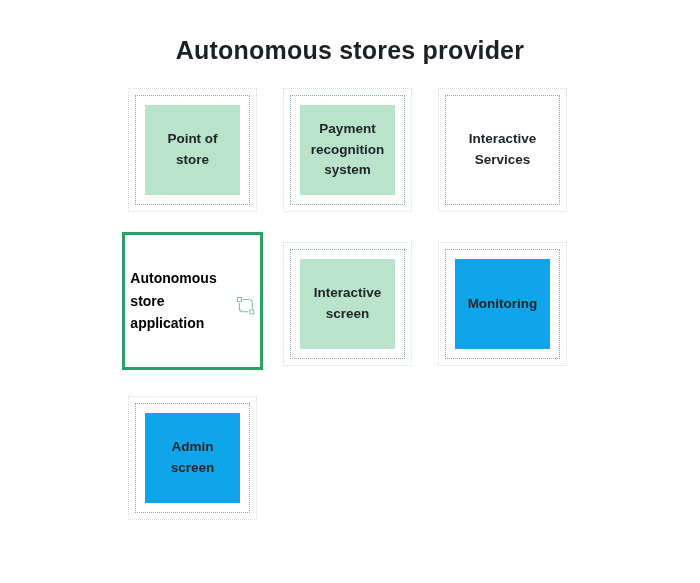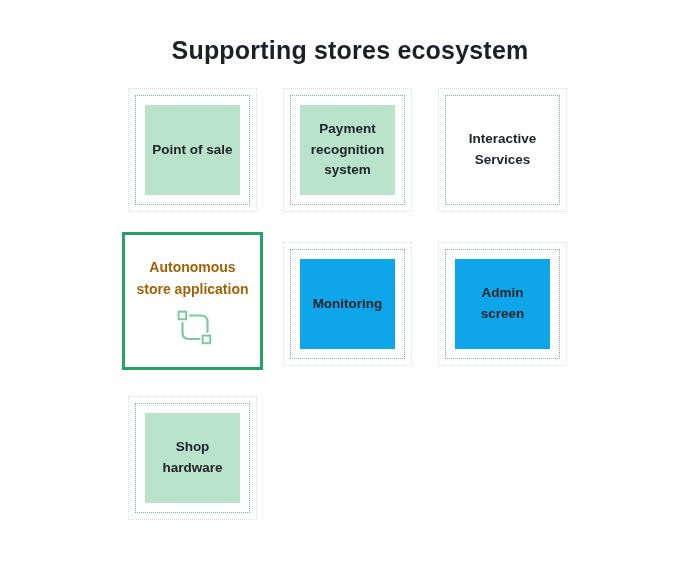--- a/index.html
+++ b/index.html
@@ -76,46 +76,45 @@
     border: 3px solid #28a164;
     margin: -10px -6px -4px -6px;
     padding: 0;
     background: #ffffff;
     display: flex;
     align-items: center;
     justify-content: center;
   }
   .center-content {
     display: flex;
-    flex-direction: column;
+    flex-direction: row;
     align-items: center;
     justify-content: center;
-    text-align: center;
     font-size: 14px;
     font-weight: 700;
-    color: #a16207;
+    color: #000000;
     line-height: 1.6;
     padding: 6px 10px;
   }
   .center-icon {
     margin-top: 10px;
   }
 </style>
 </head>
 <body>
 
 <div class="canvas">
 
-  <div class="title">Supporting stores ecosystem</div>
+  <div class="title">Autonomous stores provider</div>
 
   <div class="grid">
 
     <div class="cell">
       <div class="cell-inner">
-        <div class="fill green">Point of sale</div>
+        <div class="fill green">Point of store</div>
       </div>
     </div>
 
     <div class="cell">
       <div class="cell-inner">
         <div class="fill green">Payment recognition system</div>
       </div>
     </div>
 
 
@@ -130,33 +129,33 @@
         <div>Autonomous store application</div>
         <svg class="center-icon" width="38" height="36" viewBox="0 0 38 36" fill="none" xmlns="http://www.w3.org/2000/svg">
           <path d="M16 5.5 H27 Q33.5 5.5 33.5 12 V22" stroke="#7ec99b" stroke-width="2.2" fill="none" stroke-linecap="round"></path>
           <path d="M8.5 13 V22.5 Q8.5 29 15 29 H25" stroke="#7ec99b" stroke-width="2.2" fill="none" stroke-linecap="round"></path>
           <rect x="4.6" y="1.6" width="7.6" height="7.6" stroke="#7ec99b" stroke-width="2" fill="#ffffff"></rect>
           <rect x="28.6" y="25.6" width="7.6" height="7.6" stroke="#7ec99b" stroke-width="2" fill="#ffffff"></rect>
         </svg>
       </div>
     </div>
 
+    <div class="cell">
+      <div class="cell-inner">
+        <div class="fill green">Interactive screen</div>
+      </div>
+    </div>
 
     <div class="cell">
       <div class="cell-inner">
         <div class="fill gray">Monitoring</div>
       </div>
     </div>
 
     <div class="cell">
       <div class="cell-inner">
         <div class="fill gray">Admin screen</div>
       </div>
     </div>
 
-    <div class="cell">
-      <div class="cell-inner">
-        <div class="fill green">Shop hardware</div>
-      </div>
-    </div>
 
   </div>
 </div>
 
 </body></html>

